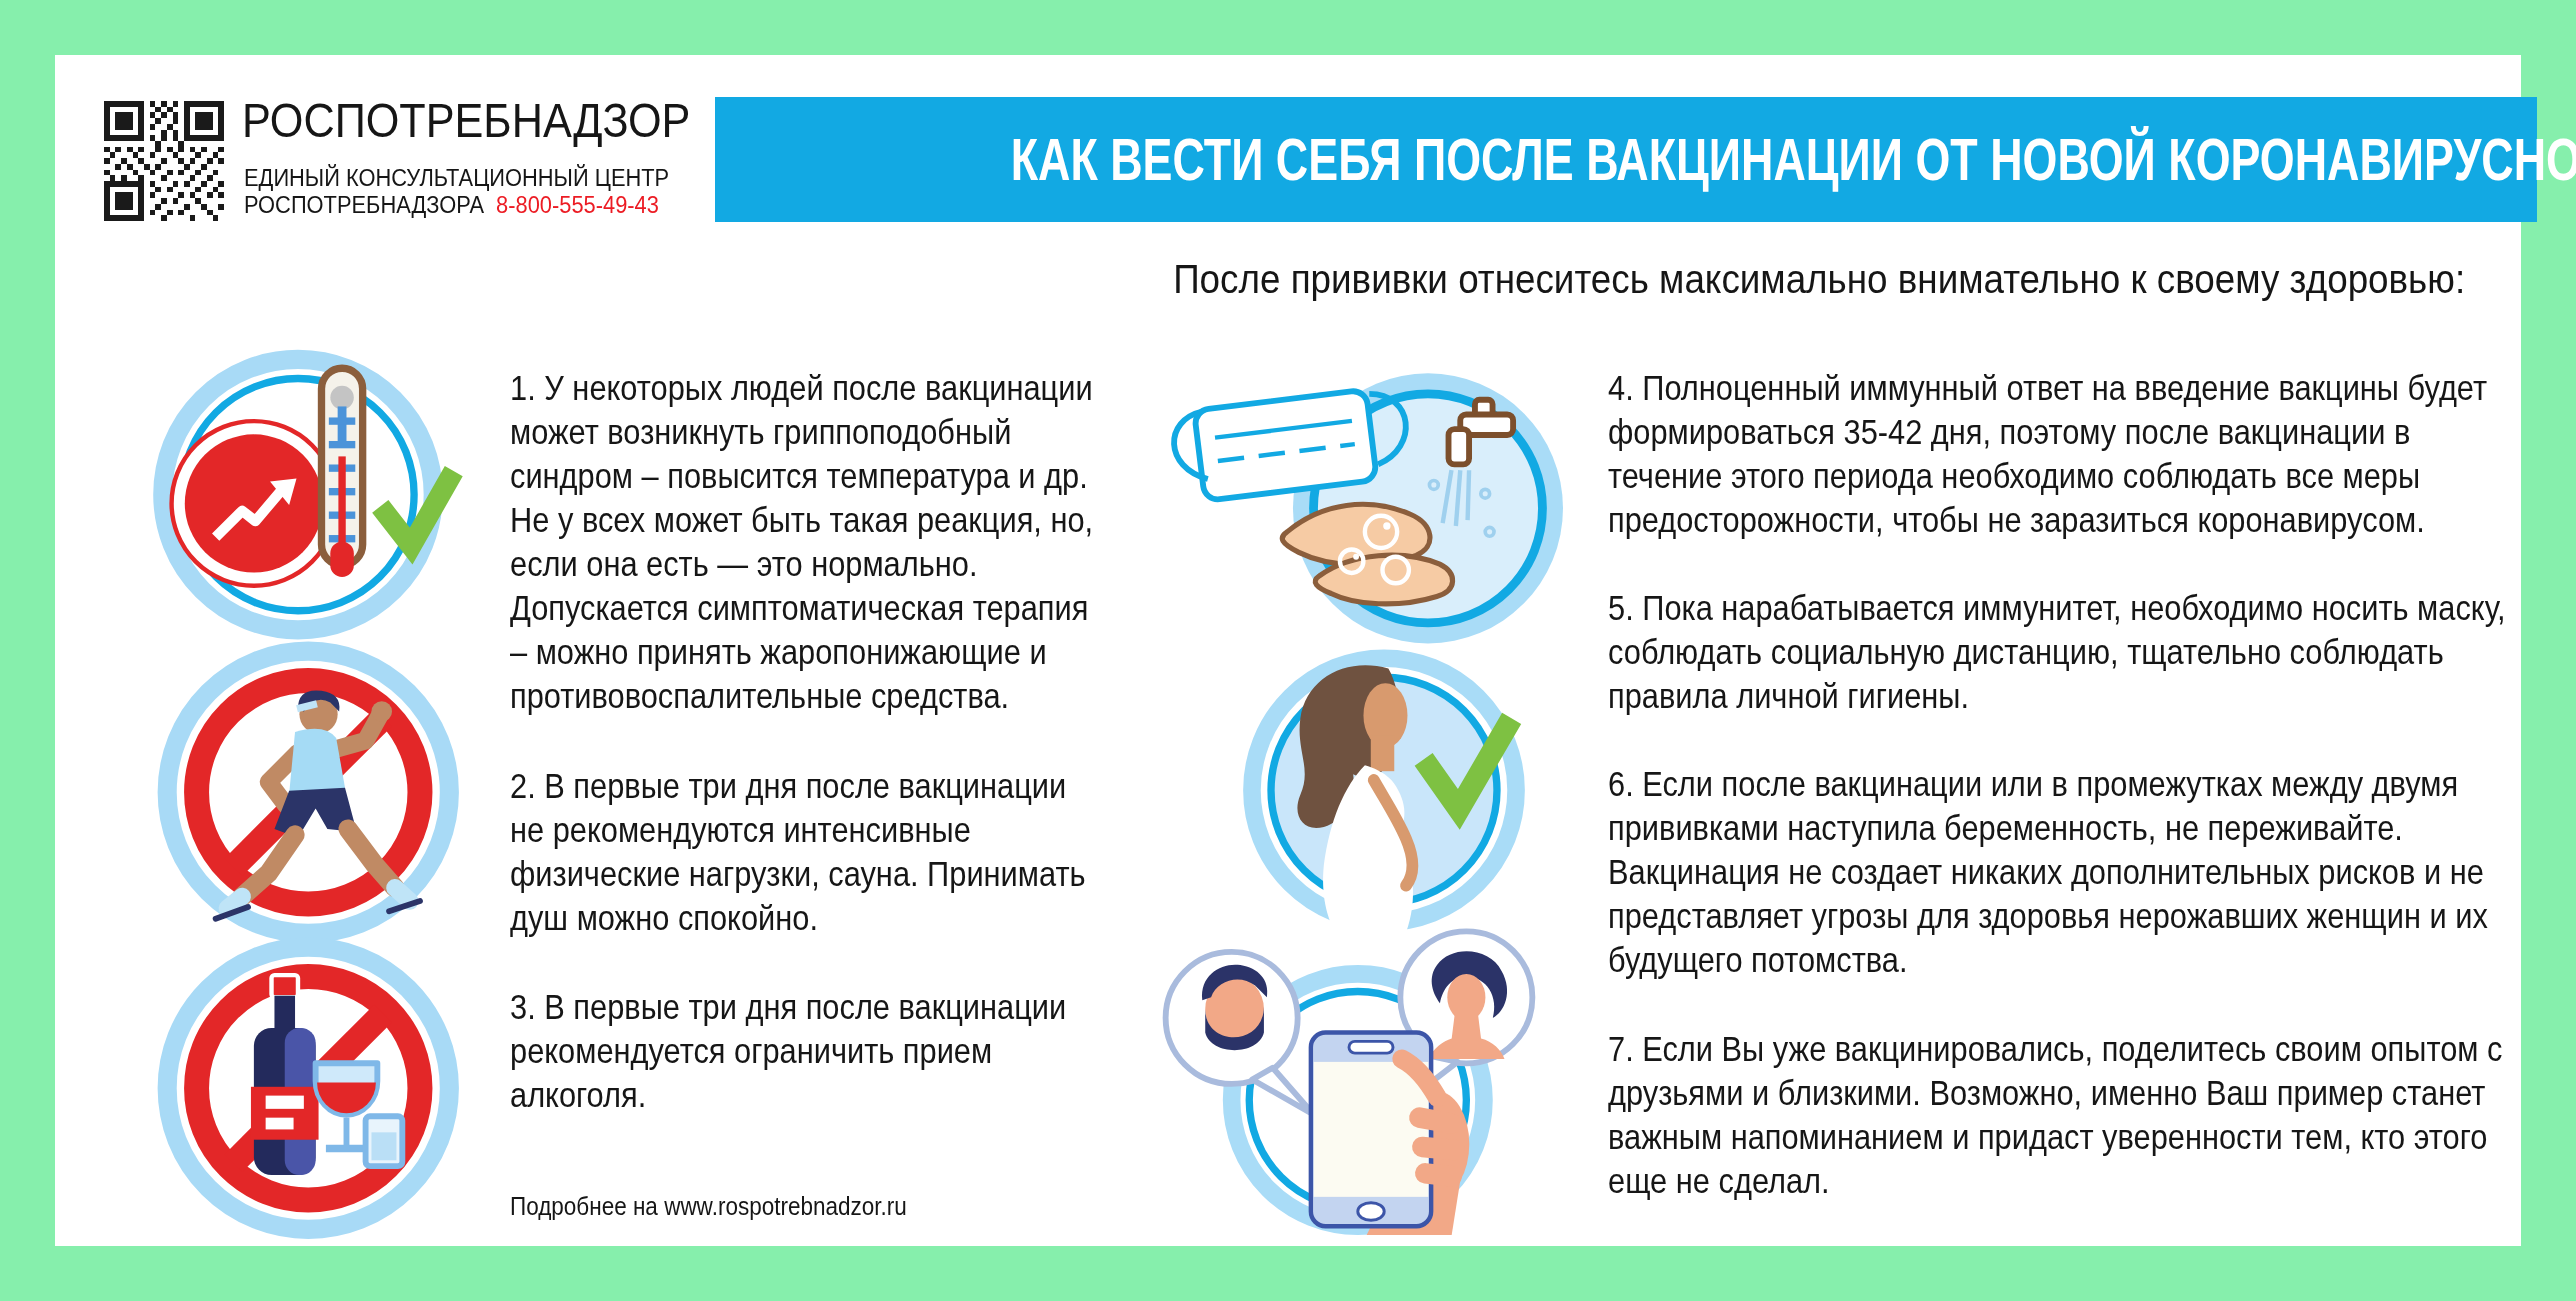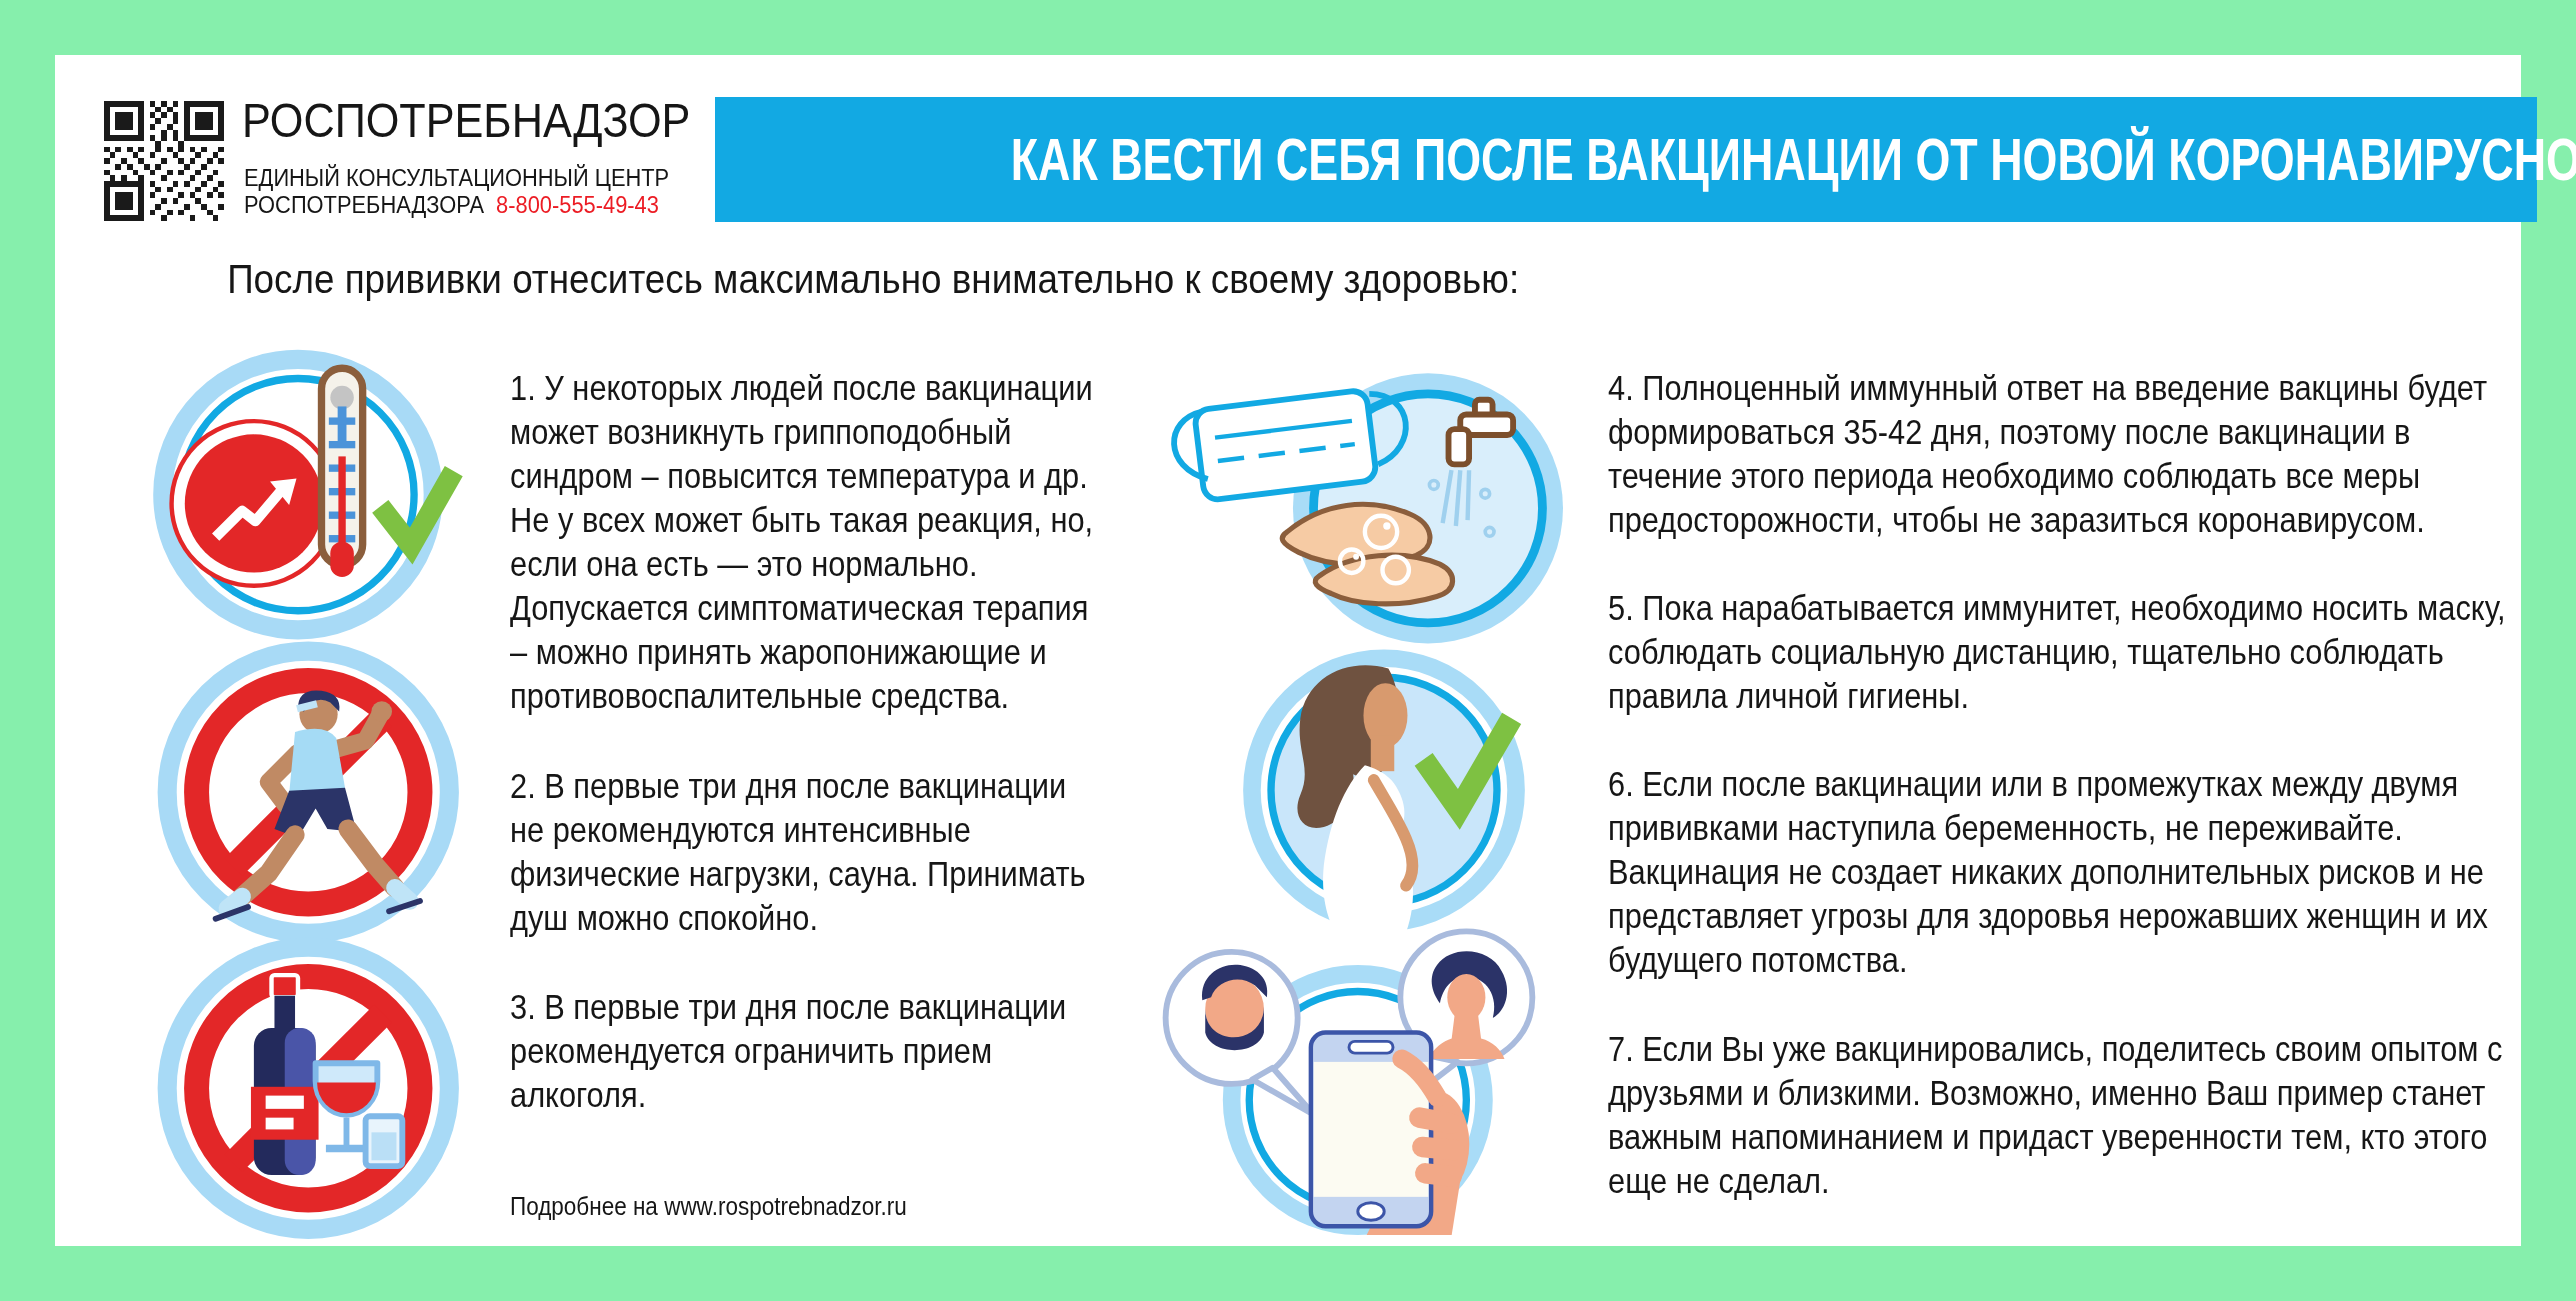--- a/index.html
+++ b/index.html
@@ -14,21 +14,21 @@
              transform:scaleX(0.93);transform-origin:0 0;color:#161616;}
   .org-line2{position:absolute;left:244px;top:191px;font-size:23.5px;line-height:29px;white-space:nowrap;
              transform:scaleX(0.93);transform-origin:0 0;color:#161616;}
   .phone{color:#EC1C24;}
   
   .banner{position:absolute;left:699px;top:97px;width:1822px;height:125px;background:#12A9E3;
           display:flex;align-items:center;justify-content:flex-start;margin-left:16px;}
   .banner-text{color:#ffffff;font-weight:700;font-size:59px;white-space:nowrap;
                transform:scaleX(0.76);transform-origin:50% 50%;}
   
-  .subtitle-row{position:absolute;left:55px;top:255px;width:2466px;text-align:left;
+  .subtitle-row{position:absolute;left:55px;top:255px;width:2466px;text-align:right;
                 padding-left:116px;box-sizing:border-box;}
   .subtitle-row span{display:inline-block;font-size:40px;line-height:48px;white-space:nowrap;
                      transform:scaleX(0.92);transform-origin:50% 50%;color:#161616;}
   
   .item{position:absolute;font-size:35px;line-height:44px;margin:0;color:#161616;
         transform:scaleX(0.88);transform-origin:0 0;}
   .left-col{left:510px;width:670px;}
   .right-col{left:1608px;width:1028px;}
   .p1{top:366px;}  .p2{top:764px;} .p3{top:985px;}
   .p4{top:366px;}  .p5{top:586px;}  .p6{top:762px;} .p7{top:1027px;}

